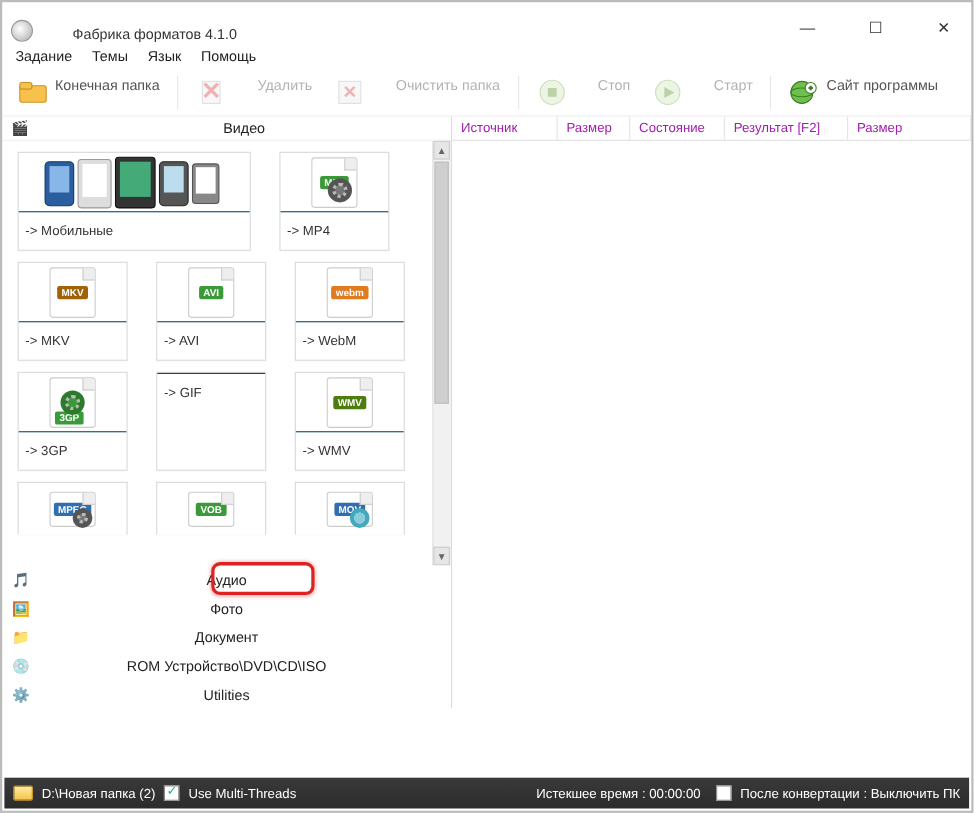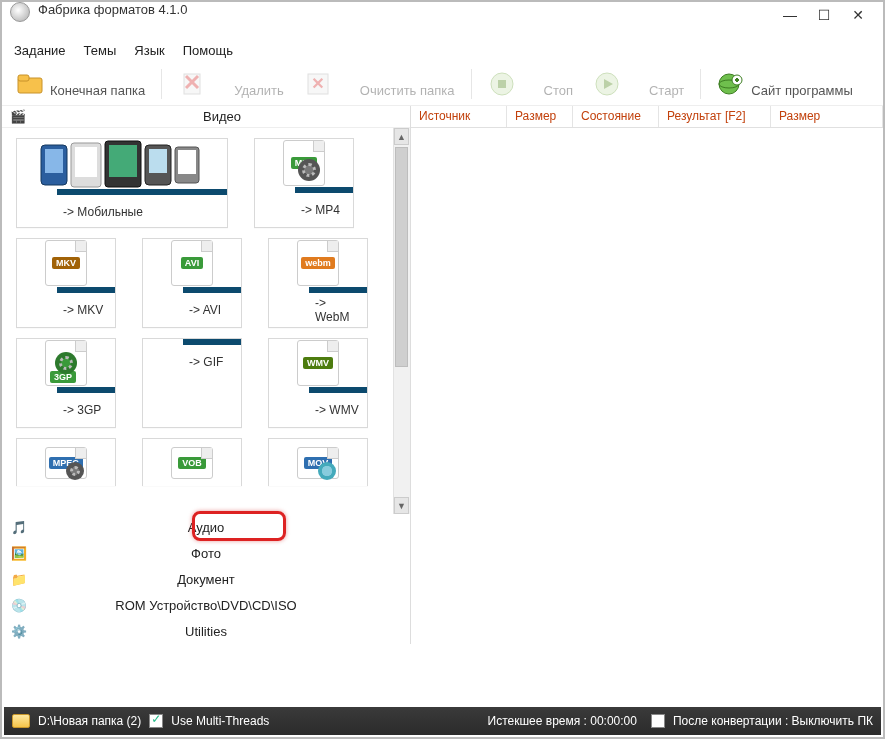--- a/index.html
+++ b/index.html
@@ -1,71 +1,71 @@
 <!DOCTYPE html>
 <html><head>
 <meta charset="utf-8">
 <style>
 * { box-sizing: border-box; margin: 0; padding: 0; font-family: "Segoe UI", Tahoma, sans-serif; }
 body { background: #fff; width: 885px; height: 739px; overflow: hidden; border: 2px solid #bbb; position: relative; }
 .wrap { position: relative; width: 100%; height: 100%; }
 
 
-.titlebar { height: 36px; display: flex; align-items: flex-start; padding: 0 8px; font-size: 13px; color: #333; }
+.titlebar { height: 36px; display: flex; align-items: flex-end; padding: 0 8px; font-size: 13px; color: #333; gap: 28px; }
 .titlebar .app-ico { width: 20px; height: 20px; margin-right: 8px; background: radial-gradient(circle at 40% 40%, #fff, #aaa); border-radius: 50%; border: 1px solid #999; position: relative; }
 .titlebar .spacer { flex: 1; }
 .winbtn { width: 34px; height: 26px; display: flex; align-items: center; justify-content: center; font-size: 14px; color: #333; }
 
 
 .menubar { height: 24px; display: flex; gap: 18px; padding: 0 12px; font-size: 13px; color: #222; align-items: center; }
 .menubar span { cursor: default; }
 
 
 .toolbar { height: 44px; display: flex; align-items: center; gap: 4px; padding: 2px 6px; border-bottom: 1px solid #eee; font-size: 13px; color: #555; }
-.tbtn { display: flex; align-items: flex-end; gap: 6px; padding: 4px 8px; cursor: pointer; border-radius: 3px; }
+.tbtn { display: flex; align-items: flex-start; gap: 6px; padding: 4px 8px; cursor: pointer; border-radius: 3px; }
 .ticon { width: 28px; height: 28px; display: inline-block; }
 .dim { opacity: .45; gap: 28px; }
 
 
 .main { display: flex; height: 538px; }
 .left { width: 409px; display: flex; flex-direction: column; border-right: 1px solid #ddd; }
 .right { flex: 1; display: flex; flex-direction: column; }
 
 
 .cat-head { height: 22px; display: flex; align-items: center; font-size: 13px; color: #222; border-bottom: 1px solid #eee; }
 .cat-head .smico { width: 32px; text-align: center; }
 .cat-head .lbl { flex: 1; text-align: center; }
 
 
 .gridwrap { flex: 1; display: flex; overflow: hidden; }
 .grid { flex: 1; padding: 10px 8px 0 14px; overflow: hidden; }
 .grid-row { display: flex; gap: 26px; margin-bottom: 10px; }
 .tile { border: 1px solid #d9d9d9; background: #fff; width: 100px; height: 90px; display: flex; flex-direction: column; box-shadow: 0 1px 0 rgba(0,0,0,.02); }
 .tile.wide { width: 212px; }
 .tile .art { flex: 1; display: flex; align-items: center; justify-content: center; }
-.tile .cap { height: 22px; border-top: 6px solid #0c4a6e; font-size: 12px; color: #333; display: flex; align-items: center; padding: 17px 6px; margin-left: 40px; }
+.tile .cap { height: 22px; border-top: 1px solid #0c4a6e; font-size: 12px; color: #333; display: flex; align-items: center; padding: 17px 6px; }
 .cut-row { display: flex; gap: 26px; }
 .cut-row .tile { height: 48px; border-bottom: none; }
 
 .vscroll { width: 17px; background: #f1f1f1; position: relative; border-left: 1px solid #e2e2e2; }
 .vscroll .btn { width: 15px; height: 17px; background: #e6e6e6; border: 1px solid #ccc; position: absolute; left: 0; display:flex;align-items:center;justify-content:center;font-size:9px;color:#666;}
 .vscroll .btn.up { top: 0; }
 .vscroll .btn.dn { bottom: 0; }
 .vscroll .thumb { position: absolute; left: 1px; top: 19px; width: 13px; height: 220px; background: #cfcfcf; border: 1px solid #bdbdbd; }
 
 
 .cats { }
 .cat-row { height: 26px; display: flex; align-items: center; font-size: 13px; color: #222; }
 .cat-row .smico { width: 34px; text-align: center; }
 .cat-row .lbl { flex: 1; text-align: center; padding-right: 34px; }
 .cat-row.hl { position: relative; }
 .hlbox { position: absolute; border: 3px solid #d22; border-radius: 8px; box-shadow: 0 0 4px rgba(200,0,0,.4); left: 190px; width: 94px; height: 30px; top: -3px; pointer-events:none;}
 
 
-.thead { height: 22px; display: flex; border-bottom: 1px solid #e0e0e0; font-size: 12px; color: #c2410c; }
+.thead { height: 22px; display: flex; border-bottom: 1px solid #e0e0e0; font-size: 12px; color: #a21caf; }
 .thead div { border-right: 1px solid #e4e4e4; padding: 3px 8px; }
 
 
 .status { position: absolute; left: 2px; right: 2px; bottom: 2px; height: 28px; background: linear-gradient(#3a3a3a,#2b2b2b); color: #fff; display: flex; align-items: center; font-size: 12px; padding: 0 8px; gap: 8px; }
 .status .chk { width: 14px; height: 14px; background: #fff; border: 1px solid #888; display: inline-block; position: relative; }
 .status .chk.checked::after { content: "✓"; position: absolute; top: -3px; left: 1px; color: #2b8; font-size: 12px; }
 .status .spacer { flex: 1; }
 .folder-ico { width: 18px; height: 14px; background: linear-gradient(#ffe9a0,#f6c54a); border: 1px solid #c9972b; border-radius: 2px; display: inline-block; }
 
 

